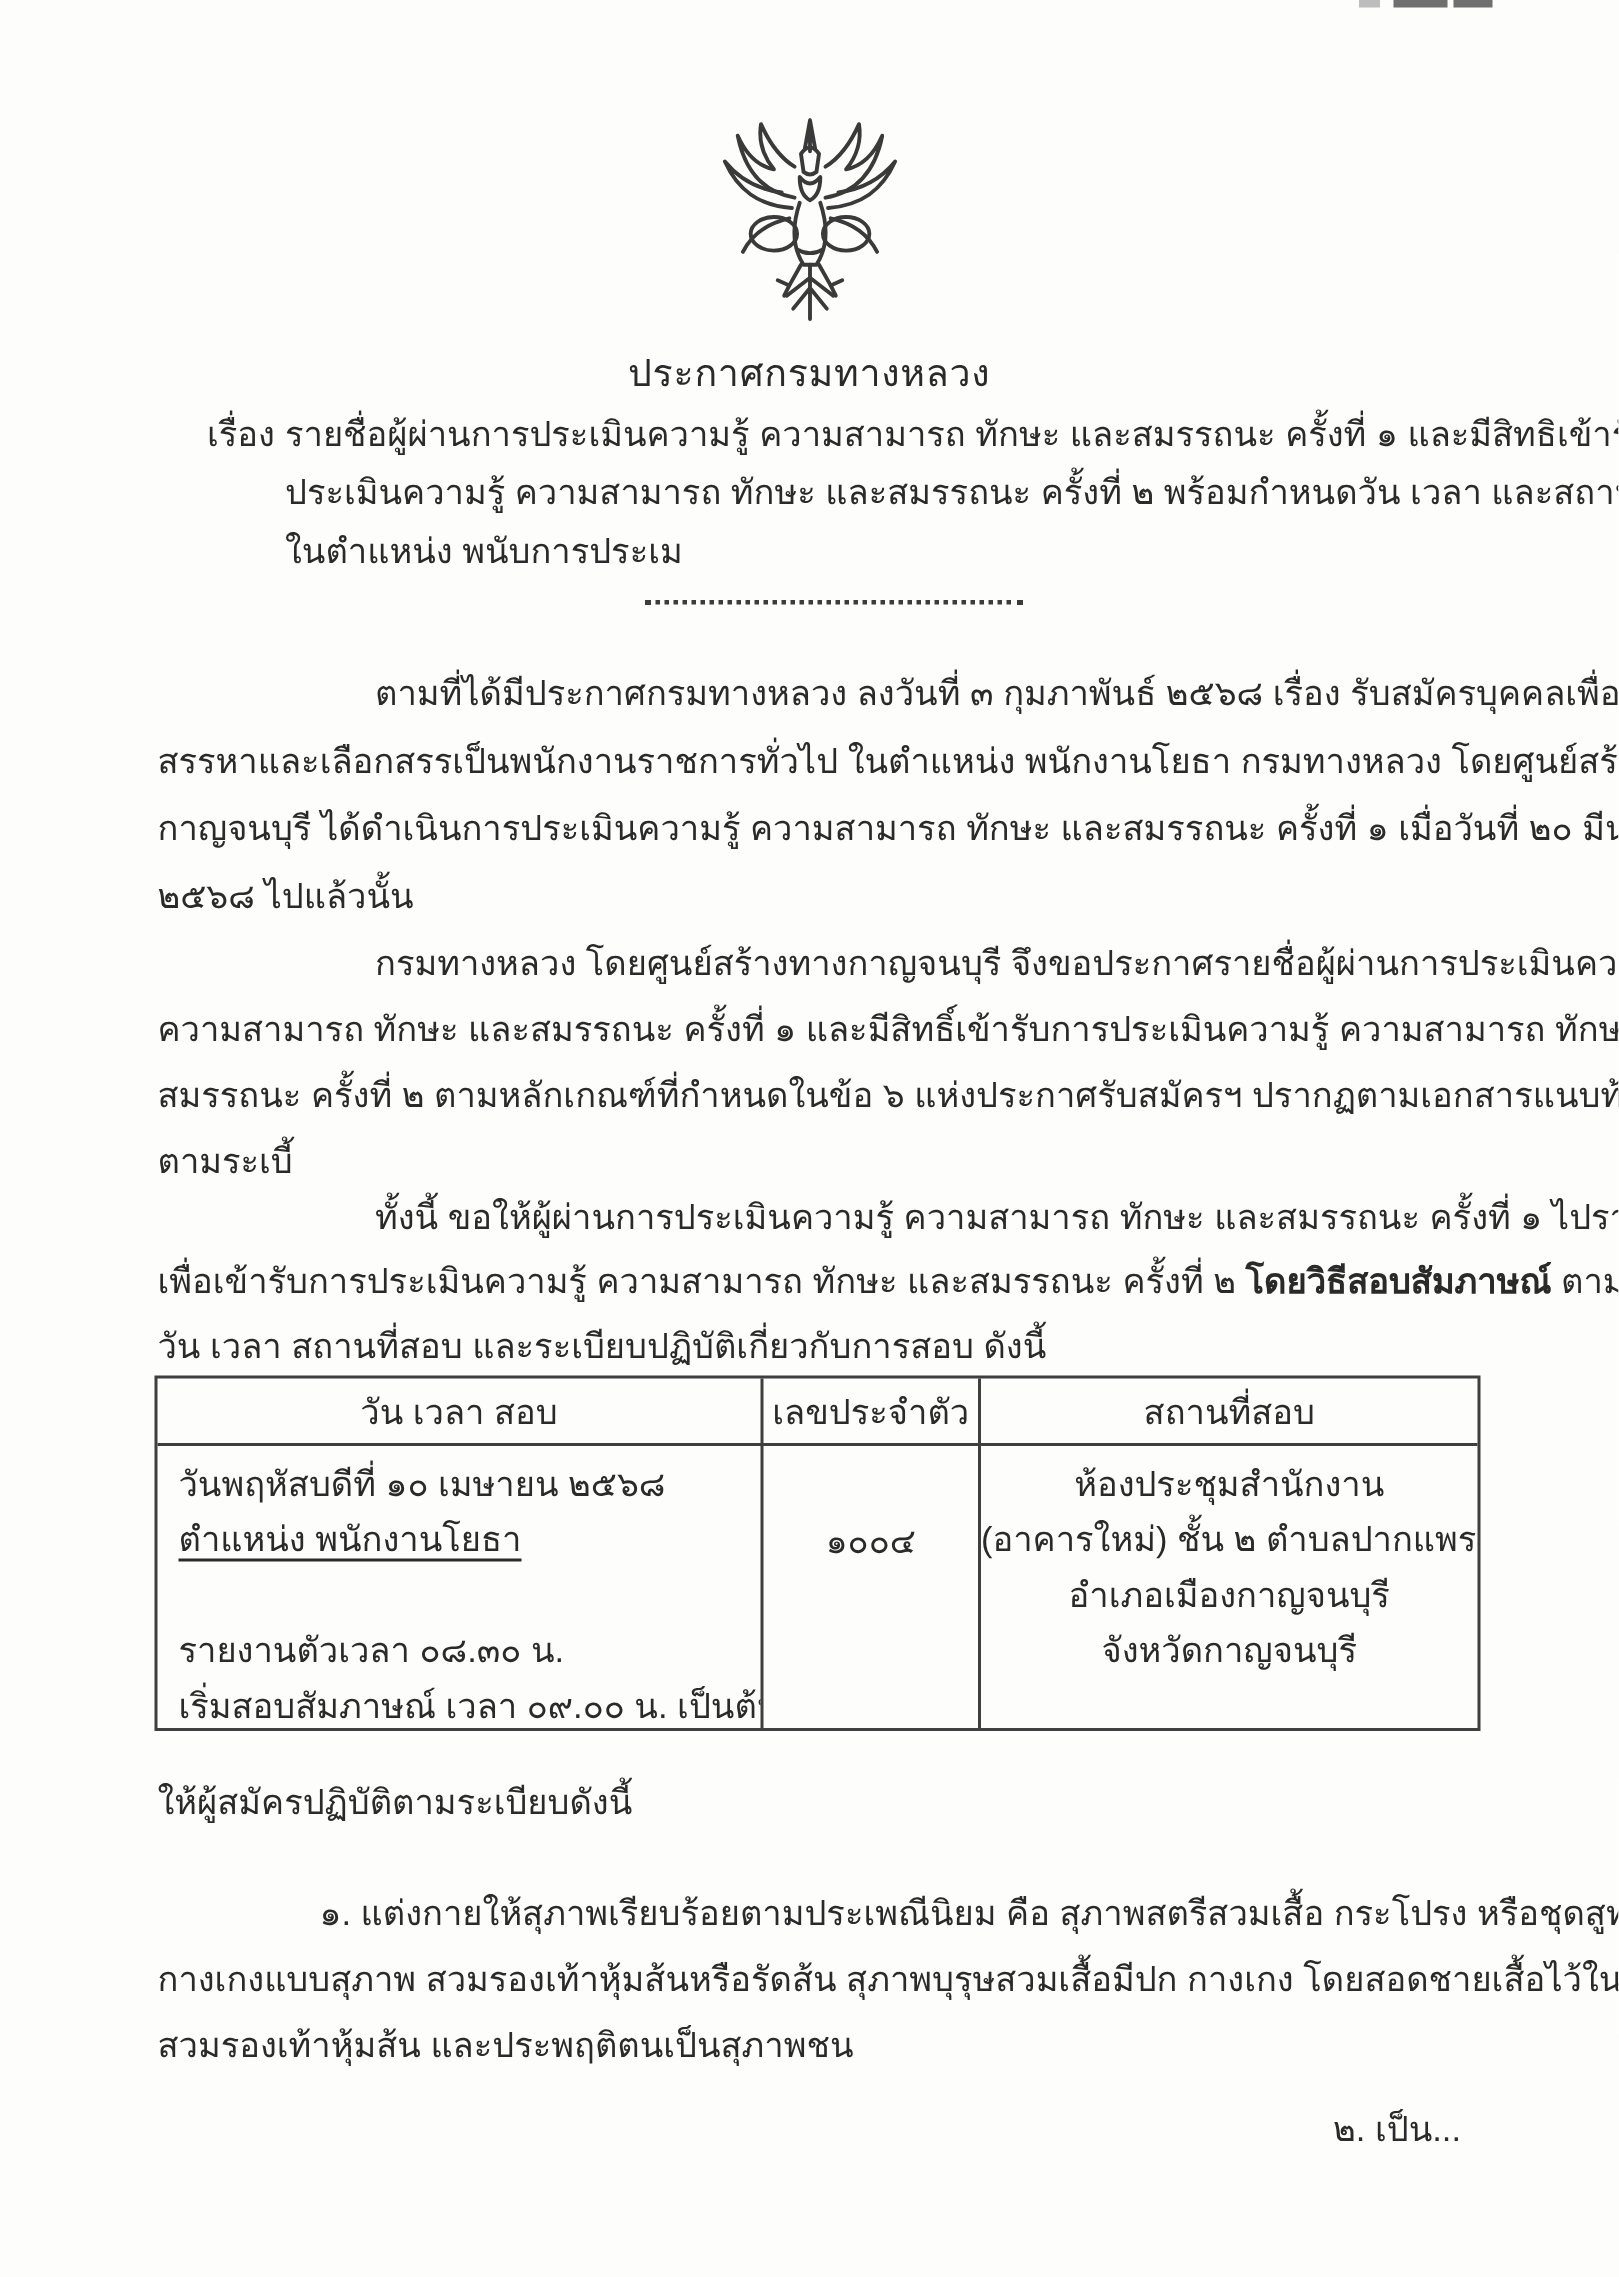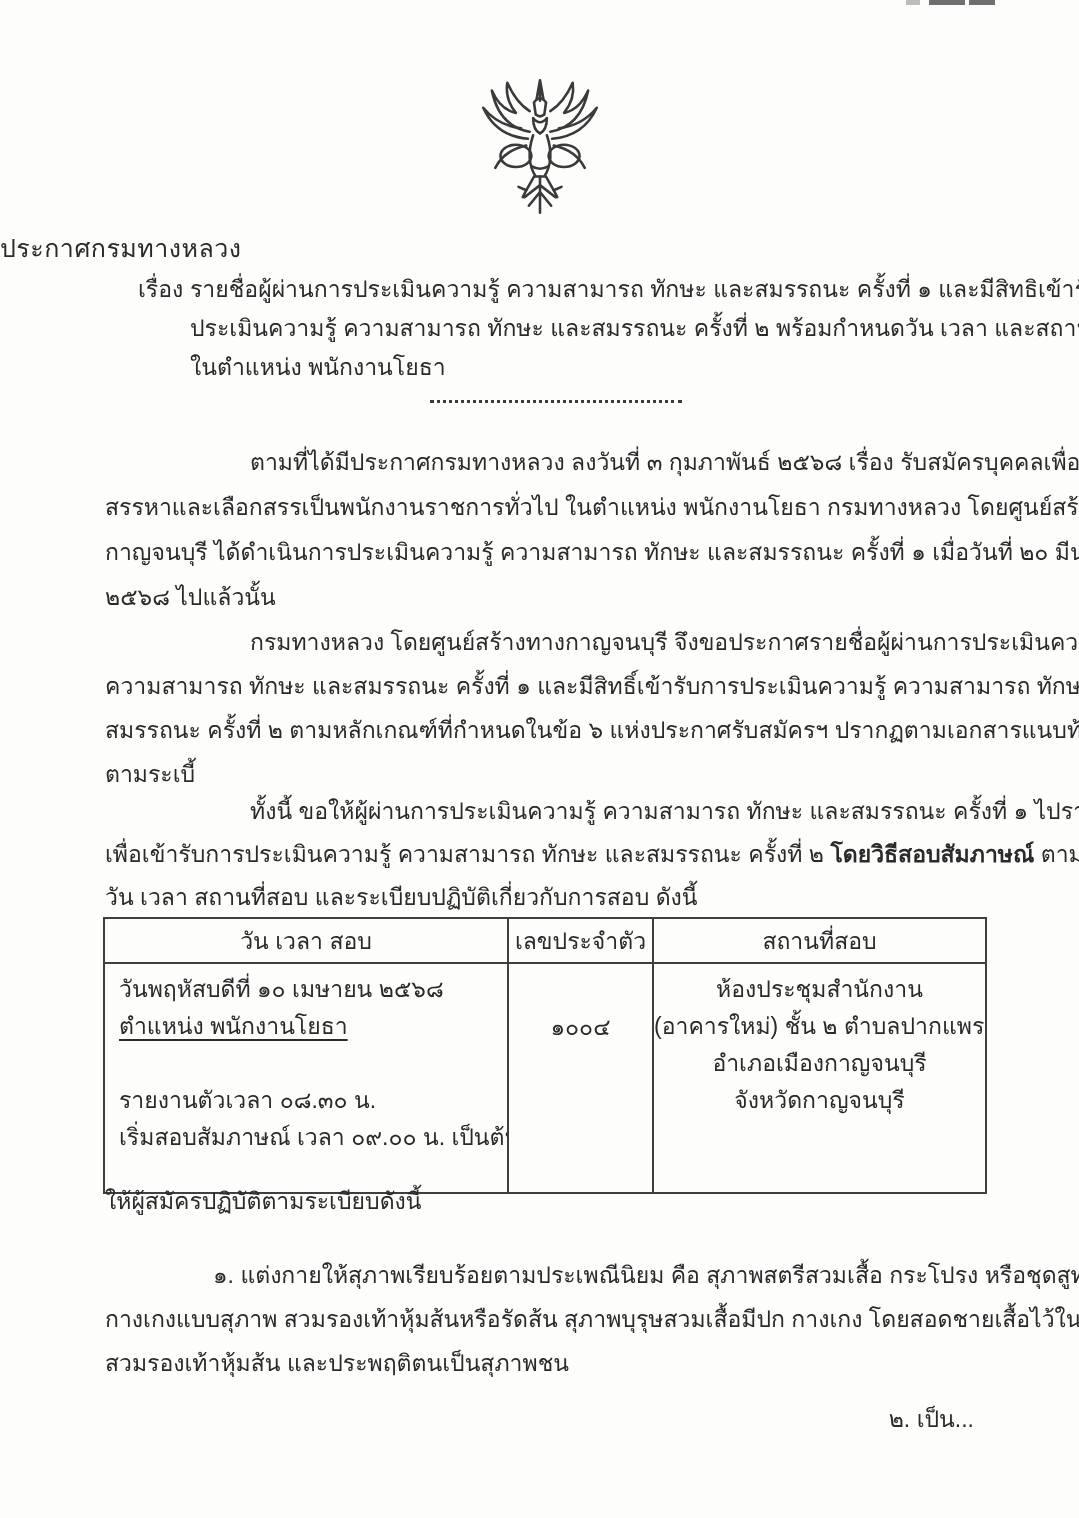--- a/index.html
+++ b/index.html
@@ -16,21 +16,21 @@
   }
   .scan-mark { position:absolute; top:0; height:5px; background:#6f6f6f; }
   .scan-mark.m1 { left:906px; width:14px; background:#bdbdbd; }
   .scan-mark.m2 { left:929px; width:36px; }
   .scan-mark.m3 { left:969px; width:26px; }
 
   .emblem { position:absolute; top:76px; left:50%; transform:translateX(-50%); }
 
   .doc-title {
     position:absolute; top:228px; left:0; width:100%;
-    font-size:25px; letter-spacing:0.5px;
+    text-align:center; font-size:25px; letter-spacing:0.5px;
   }
 
   .subject { position:absolute; top:270px; left:138px; width:870px; }
   .subject .lbl { position:absolute; left:0; top:0; line-height:39px; }
   .subject .lines { margin-left:52px; }
   .subject .line { line-height:39px; white-space:nowrap; }
 
   .divider {
     position:absolute; top:400px; left:430px; width:252px; height:0;
     border-bottom:3px dotted #3c3c3c;
@@ -45,21 +45,21 @@
   .b { font-weight:bold; }
 
   .exam-table {
     position:absolute; top:917px; left:103px; width:884px;
     border:2px solid #3f3f3f;
   }
   .thead { display:flex; border-bottom:2px solid #3f3f3f; height:45px; }
   .th { display:flex; align-items:center; justify-content:center; white-space:nowrap; }
   .c1 { width:404px; } .c2 { width:145px; } .c3 { flex:1; }
   .vr { border-right:2px solid #3f3f3f; }
-  .tbody { display:flex; height:228px; }
+  .tbody { display:flex; height:188px; }
   .td { overflow:hidden; }
   .td.c1 { padding:7px 8px 0 14px; text-align:left; }
   .td.c2 { text-align:center; padding-top:45px; }
   .td.c3 { text-align:center; padding-top:7px; }
   .tl { line-height:37px; white-space:nowrap; }
   .tgap { height:37px; }
   .u { text-decoration:underline; text-underline-offset:5px; }
 
   .regs { position:absolute; top:1180px; left:105px; width:882px; }
   .regs .line { line-height:43px; white-space:nowrap; }
@@ -104,21 +104,21 @@
     </svg>
   </div>
 
   <div class="doc-title">ประกาศกรมทางหลวง</div>
 
   <div class="subject">
     <span class="lbl">เรื่อง</span>
     <div class="lines">
       <div class="line">รายชื่อผู้ผ่านการประเมินความรู้ ความสามารถ ทักษะ และสมรรถนะ ครั้งที่ ๑  และมีสิทธิเข้ารับการ</div>
       <div class="line">ประเมินความรู้ ความสามารถ ทักษะ และสมรรถนะ ครั้งที่ ๒  พร้อมกำหนดวัน เวลา และสถานที่สอบ</div>
-      <div class="line">ในตำแหน่ง พนักงานโยธา</div>
+      <div class="line">ในตำแหน่ง พนับการประเม</div>
     </div>
   </div>
 
   <div class="divider"></div>
 
   <div class="para p1">
     <div class="line indent">ตามที่ได้มีประกาศกรมทางหลวง  ลงวันที่ ๓ กุมภาพันธ์ ๒๕๖๘  เรื่อง รับสมัครบุคคลเพื่อ</div>
     <div class="line">สรรหาและเลือกสรรเป็นพนักงานราชการทั่วไป ในตำแหน่ง  พนักงานโยธา  กรมทางหลวง  โดยศูนย์สร้างทาง</div>
     <div class="line">กาญจนบุรี  ได้ดำเนินการประเมินความรู้ ความสามารถ ทักษะ และสมรรถนะ ครั้งที่ ๑  เมื่อวันที่ ๒๐ มีนาคม</div>
     <div class="line">๒๕๖๘  ไปแล้วนั้น</div>

